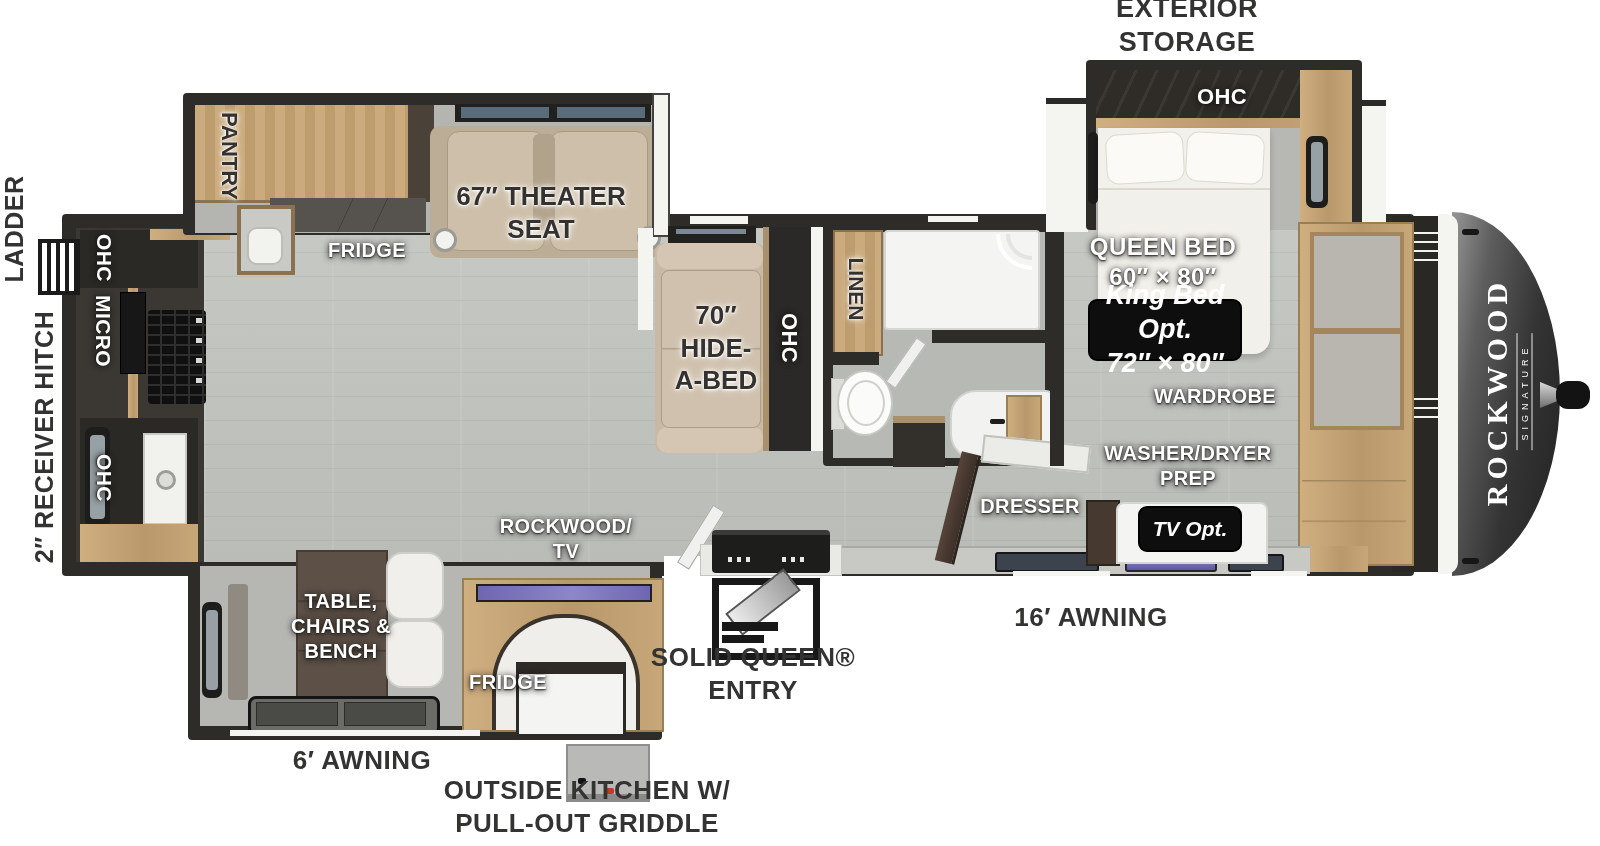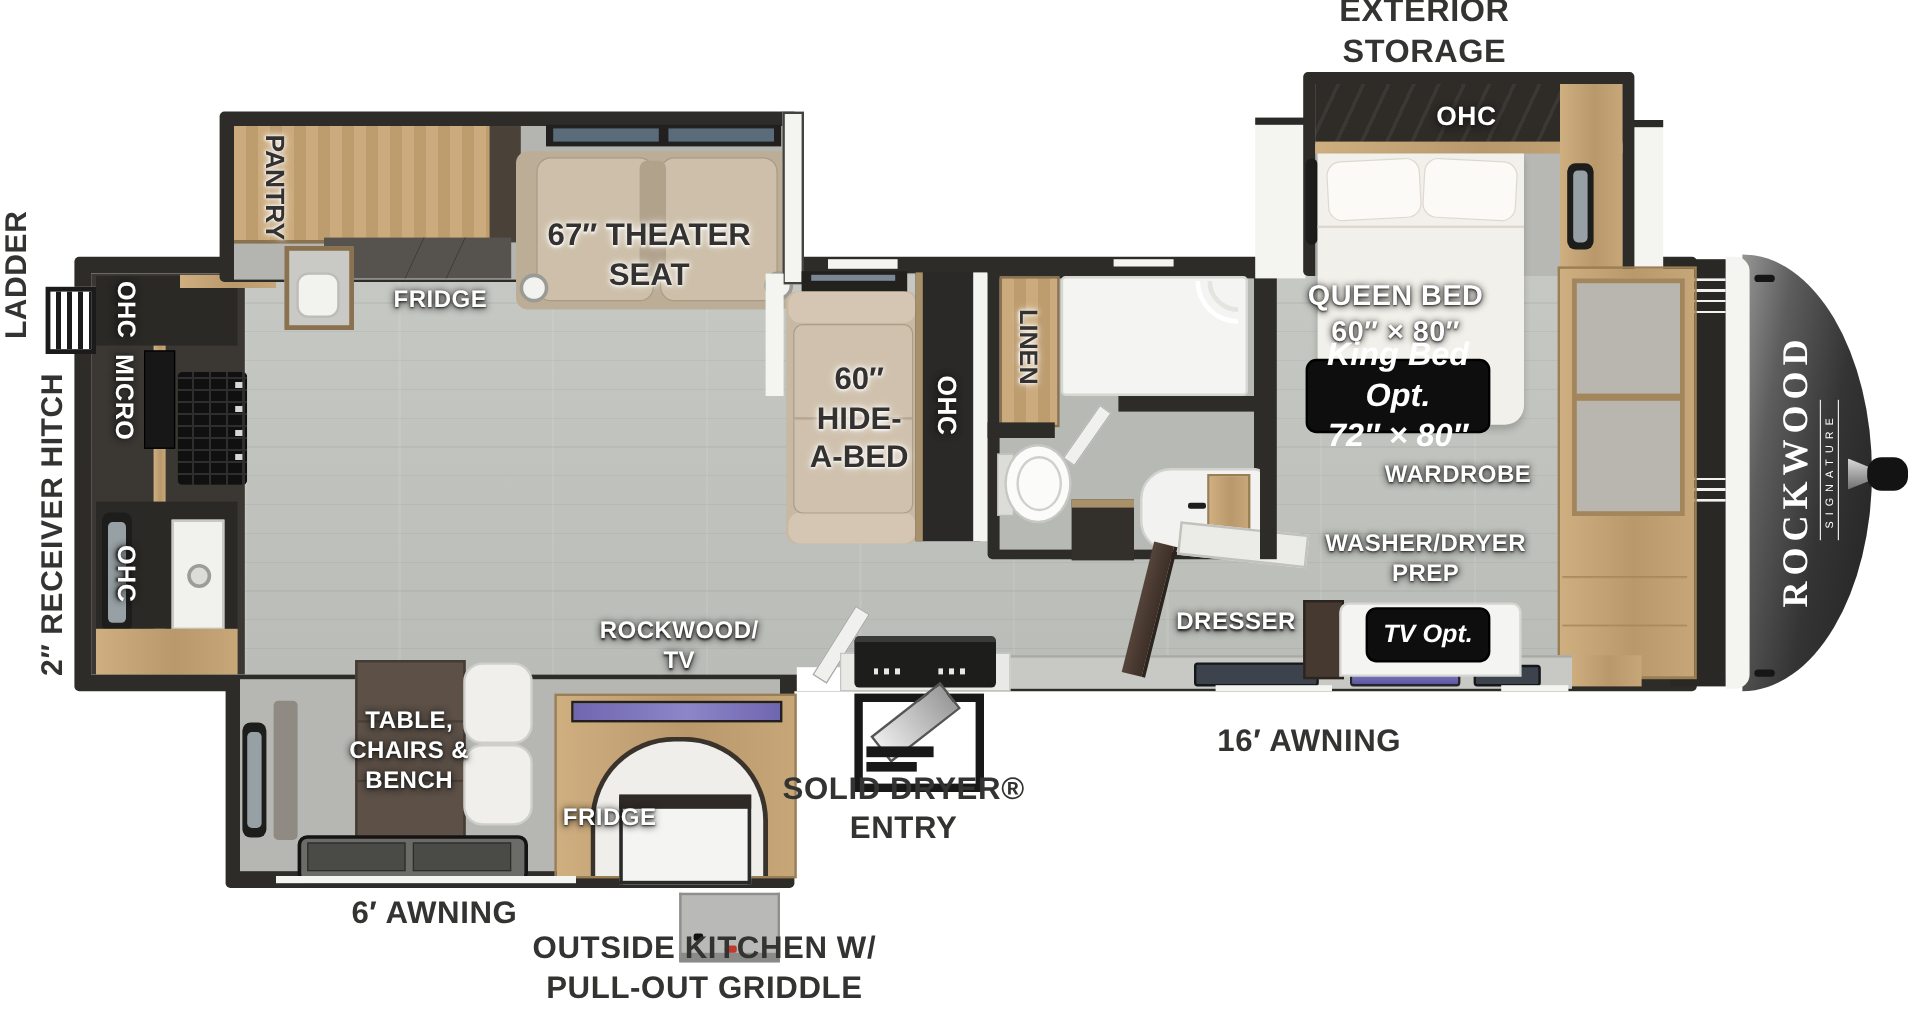--- a/index.html
+++ b/index.html
@@ -217,26 +217,26 @@
   <div class="hlab lab-white" style="left:1163px;top:262px;font-size:24px;">QUEEN BED
 60″ × 80″</div>
   <div class="badge" style="left:1088px;top:299px;width:150px;height:58px;font-size:27px;">
     <span>King Bed Opt.
 72″ × 80″</span>
   </div>
   <div class="hlab lab-white sm" style="left:1222px;top:97px;font-size:22px;">OHC</div>
   <div class="hlab lab-white" style="left:1215px;top:396px;">WARDROBE</div>
   <div class="hlab lab-white" style="left:1188px;top:466px;">WASHER/DRYER
 PREP</div>
-  <div class="hlab lab-white" style="left:1030px;top:519px;">DRESSER</div>
+  <div class="hlab lab-white" style="left:1030px;top:506px;">DRESSER</div>
   <div class="badge" style="left:1138px;top:506px;width:100px;height:42px;font-size:21px;">
     <span>TV Opt.</span>
   </div>
   <div class="vlab lab-dark sm" style="left:856px;top:289px;font-size:21px;">LINEN</div>
-  <div class="hlab lab-dark" style="left:716px;top:348px;">60″
+  <div class="hlab lab-dark" style="left:716px;top:348px;">70″
 HIDE-
 A-BED</div>
   <div class="vlab lab-white sm" style="left:789px;top:338px;font-size:22px;">OHC</div>
   <div class="hlab lab-dark" style="left:541px;top:212px;">67″ THEATER
 SEAT</div>
   <div class="hlab lab-white" style="left:367px;top:250px;">FRIDGE</div>
   <div class="vlab lab-dark" style="left:229px;top:156px;font-size:22px;">PANTRY</div>
   <div class="vlab lab-white" style="left:104px;top:258px;font-size:21px;">OHC</div>
   <div class="vlab lab-white" style="left:103px;top:331px;font-size:21px;">MICRO</div>
   <div class="vlab lab-white" style="left:104px;top:478px;font-size:21px;">OHC</div>
@@ -244,20 +244,20 @@
 TV</div>
   <div class="hlab lab-white" style="left:341px;top:626px;">TABLE,
 CHAIRS &amp;
 BENCH</div>
   <div class="hlab lab-white" style="left:508px;top:682px;">FRIDGE</div>
 
   <div class="hlab lab-ext" style="left:1187px;top:26px;font-size:27px;">EXTERIOR
 STORAGE</div>
   <div class="vlab vccw lab-ext" style="left:14px;top:229px;font-size:25px;">LADDER</div>
   <div class="vlab vccw lab-ext" style="left:44px;top:437px;font-size:25px;">2″ RECEIVER HITCH</div>
-  <div class="hlab lab-ext" style="left:753px;top:673px;">SOLID DRYER®
+  <div class="hlab lab-ext" style="left:753px;top:673px;">SOLID QUEEN®
 ENTRY</div>
   <div class="hlab lab-ext" style="left:1091px;top:617px;">16′ AWNING</div>
   <div class="hlab lab-ext" style="left:362px;top:760px;">6′ AWNING</div>
   <div class="hlab lab-ext" style="left:587px;top:806px;">OUTSIDE KITCHEN W/
 PULL-OUT GRIDDLE</div>
 
 </div>
 
 </body></html>

